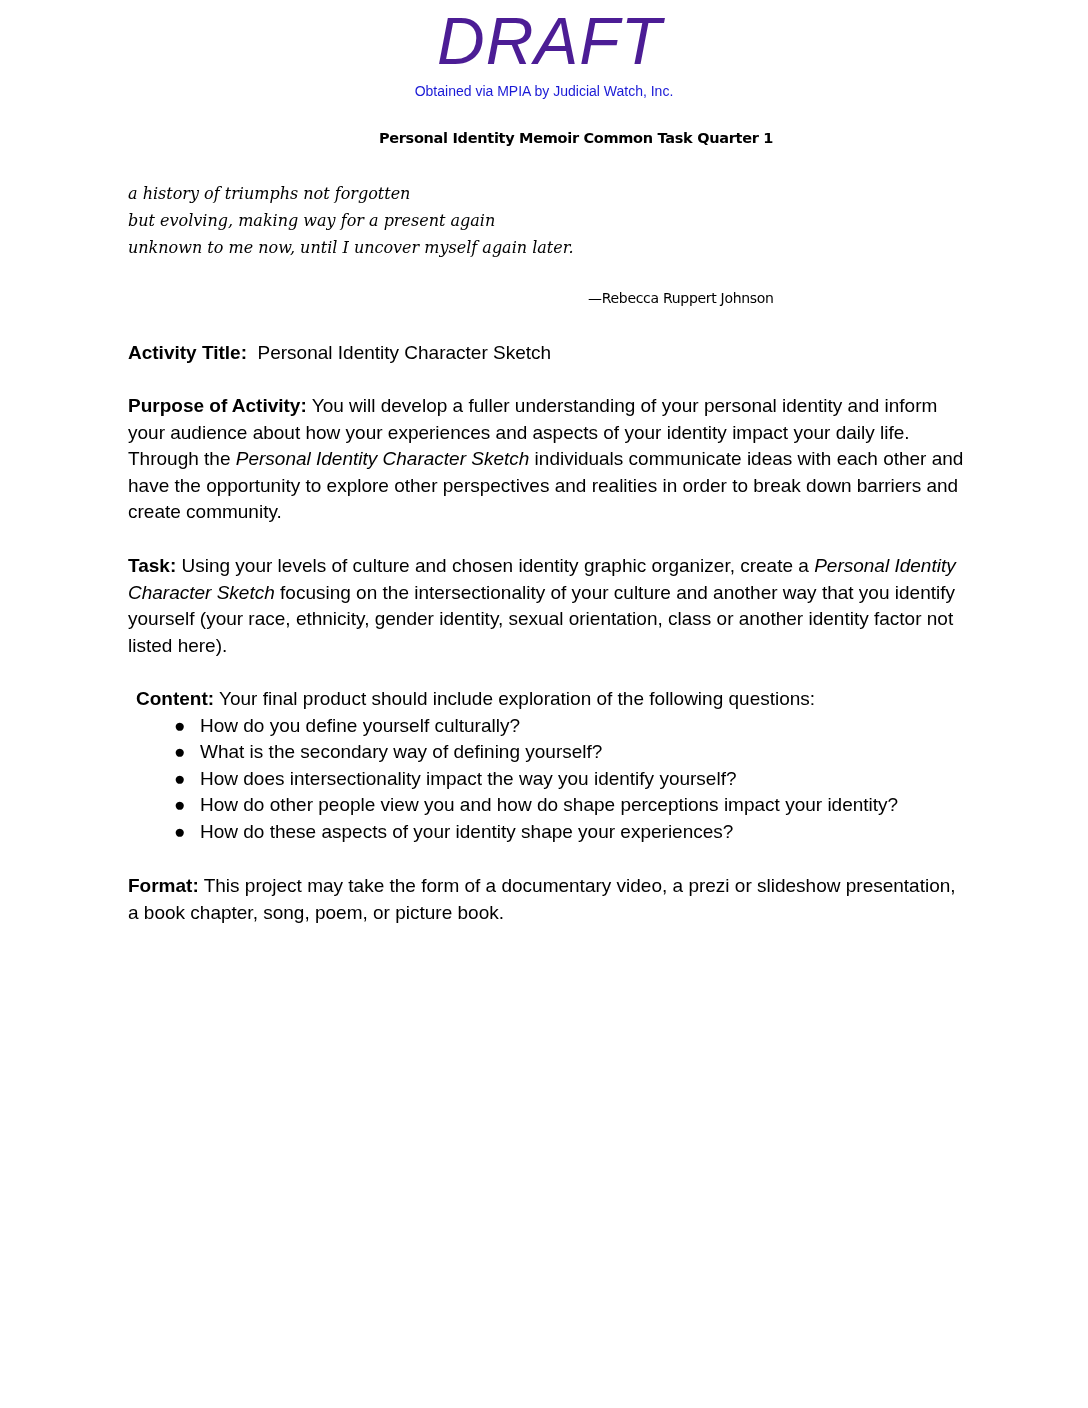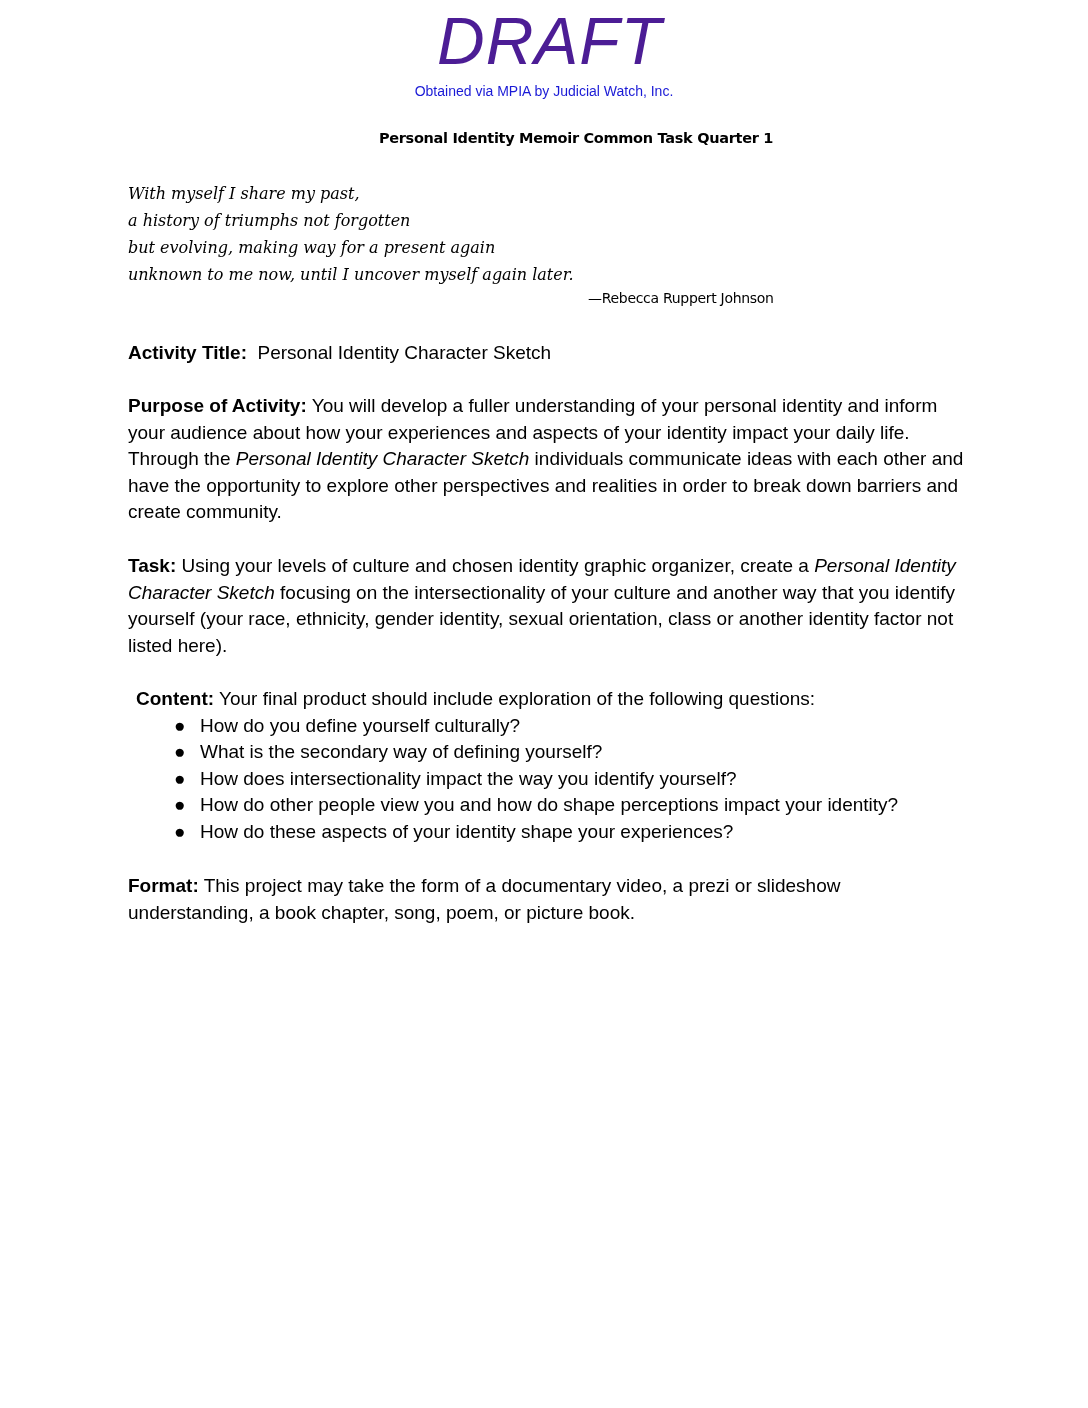--- a/index.html
+++ b/index.html
@@ -51,21 +51,20 @@
 <div class="page">
 
   <div class="watermark-draft">DRAFT</div>
   <div class="watermark-obtained">
     <span>Obtained via MPIA by Judicial Watch, Inc.</span>
   </div>
 
   <div class="doc-title">Personal Identity Memoir  Common Task Quarter 1</div>
 
   <div class="poem">
-    <div>With myself I share my past,</div>
     <div>a history of triumphs not forgotten</div>
     <div>but evolving, making way for a present again</div>
     <div>unknown to me now, until I uncover myself again later.</div>
   </div>
   <div class="attribution">—Rebecca Ruppert Johnson</div>
 
   <div class="section" style="top:340px;">
     <b>Activity Title:</b>&nbsp;
     <span>Personal Identity Character Sketch</span>
   </div>
@@ -89,17 +88,17 @@
       <li><span class="dot">●</span><span>How do you define yourself culturally?</span></li>
       <li><span class="dot">●</span><span>What is the secondary way of defining yourself?</span></li>
       <li><span class="dot">●</span><span>How does intersectionality impact the way you identify yourself?</span></li>
       <li><span class="dot">●</span><span>How do other people view you and how do shape perceptions impact your identity?</span></li>
       <li><span class="dot">●</span><span>How do these aspects of your identity shape your experiences?</span></li>
     </ul>
   </div>
 
   <div class="section" style="top:873px;">
     <b>Format:</b>
-    <span>This project may take the form of a documentary video, a prezi or slideshow understanding, a book chapter, song, poem, or picture book.</span>
+    <span>This project may take the form of a documentary video, a prezi or slideshow presentation, a book chapter, song, poem, or picture book.</span>
   </div>
 
 
 </div>
 
 </body></html>

